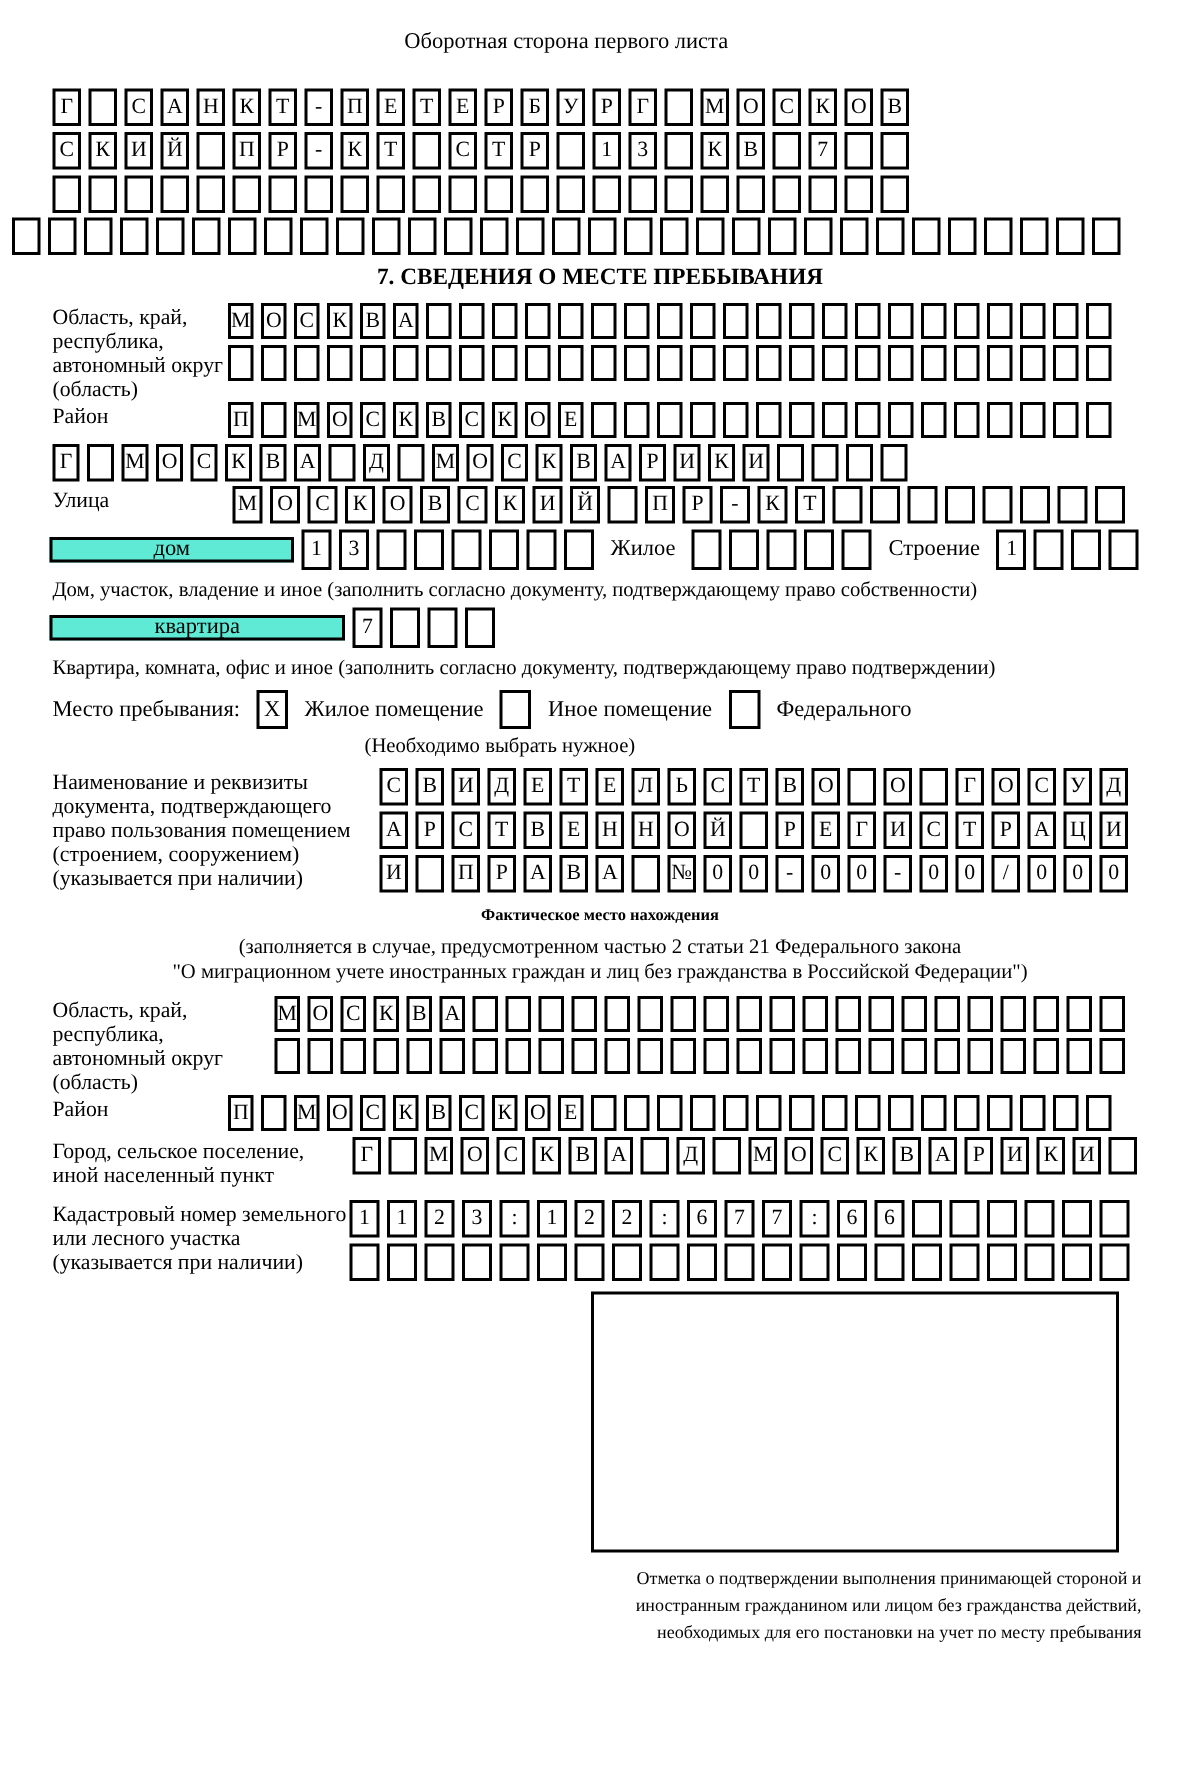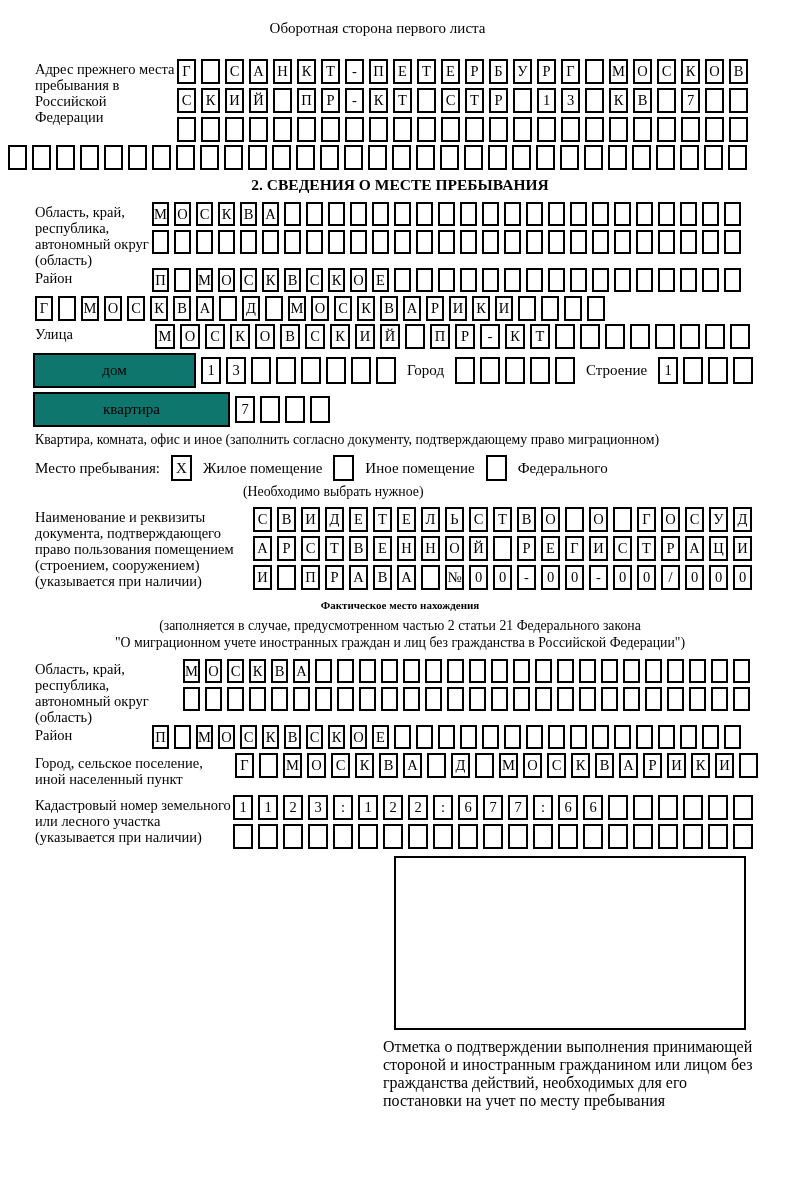--- a/index.html
+++ b/index.html
@@ -37,53 +37,52 @@
 
   .note{font-size:13.8px;line-height:17px;}
   .center{text-align:center;}
   .mt5{margin-top:5px}.mt4{margin-top:4px}.mt3{margin-top:3px}
   .mt6{margin-top:6px}.mt8{margin-top:8px}
 
   .sec-title{margin-top:6px;text-align:center;font-weight:bold;font-size:15.5px;}
 
   .house-row{display:flex;align-items:center;margin:4px 0 0 33px;gap:5px;}
   .wide-box{
-    box-sizing:border-box;border:2px solid #000;background:#0f766e;
-    height:35px;display:flex;align-items:center;justify-content:center;
+    box-sizing:border-box;border:2px solid #000;background:#5eead4;
+    height:17px;display:flex;align-items:center;justify-content:center;
     font-size:15px;flex-shrink:0;
   }
   .dom-box{width:163px;}
   .kv-box{width:197px;}
   .inline-lab{font-size:15px;margin:0 6px;flex-shrink:0;}
   .note-left{margin:4px 0 0 35px;}
 
   .stay-row{display:flex;align-items:center;margin:7px 0 0 35px;gap:11px;font-size:15px;}
   .checkbox{
     box-sizing:border-box;width:21px;height:26px;border:2px solid #000;
     display:inline-flex;align-items:center;justify-content:center;
     font-size:15px;flex-shrink:0;background:#fff;
   }
   .stay-note{margin:2px 0 0 243px;}
 
   .doc-field{margin-top:7px;}
 
   .actual-title{margin-top:9px;text-align:center;font-weight:bold;font-size:11px;}
 
   .stamp-box{box-sizing:border-box;margin:7px 0 0 394px;width:352px;height:174px;border:2px solid #000;background:#fff;}
-  .stamp-note{margin:8px 0 0 383px;width:378px;text-align:left;font-size:16px;line-height:18px;}
+  .stamp-note{margin:8px 0 0 383px;width:378px;text-align:right;font-size:12px;line-height:18px;}
 </style>
 </head>
 <body>
 
 <div>
 
   <div class="page-header">Оборотная сторона первого листа</div>
 
   <div class="prev-block">
-    <div class="flabel w142">Адрес прежнего места пребывания в Российской Федерации</div>
     <div class="cellcol">
       <div class="cellrow cw19">
           <span class="cell">Г</span>
           <span class="cell"></span>
           <span class="cell">С</span>
           <span class="cell">А</span>
           <span class="cell">Н</span>
           <span class="cell">К</span>
           <span class="cell">Т</span>
           <span class="cell">-</span>
@@ -185,21 +184,21 @@
       <span class="cell"></span>
       <span class="cell"></span>
       <span class="cell"></span>
       <span class="cell"></span>
       <span class="cell"></span>
       <span class="cell"></span>
       <span class="cell"></span>
       <span class="cell"></span>
     </div>
 
-  <div class="sec-title">2. СВЕДЕНИЯ О МЕСТЕ ПРЕБЫВАНИЯ</div>
+  <div class="sec-title">7. СВЕДЕНИЯ О МЕСТЕ ПРЕБЫВАНИЯ</div>
 
   <div class="field mt8">
     <div class="flabel w117">Область, край, республика, автономный округ (область)</div>
     <div class="cellcol">
       <div class="cellrow cw17">
           <span class="cell">М</span>
           <span class="cell">О</span>
           <span class="cell">С</span>
           <span class="cell">К</span>
           <span class="cell">В</span>
@@ -356,47 +355,48 @@
     <div class="cellrow cw20 ch27">
         <span class="cell">1</span>
         <span class="cell">3</span>
         <span class="cell"></span>
         <span class="cell"></span>
         <span class="cell"></span>
         <span class="cell"></span>
         <span class="cell"></span>
         <span class="cell"></span>
       </div>
-    <span class="inline-lab">Город</span>
+    <span class="inline-lab">Жилое</span>
     <div class="cellrow cw20 ch27">
         <span class="cell"></span>
         <span class="cell"></span>
         <span class="cell"></span>
         <span class="cell"></span>
         <span class="cell"></span>
       </div>
     <span class="inline-lab">Строение</span>
     <div class="cellrow cw20 ch27">
         <span class="cell">1</span>
         <span class="cell"></span>
         <span class="cell"></span>
         <span class="cell"></span>
       </div>
   </div>
+  <div class="note note-left">Дом, участок, владение и иное (заполнить согласно документу, подтверждающему право собственности)</div>
 
   <div class="house-row">
     <div class="wide-box kv-box">квартира</div>
     <div class="cellrow cw20 ch27">
         <span class="cell">7</span>
         <span class="cell"></span>
         <span class="cell"></span>
         <span class="cell"></span>
       </div>
   </div>
-  <div class="note note-left">Квартира, комната, офис и иное (заполнить согласно документу, подтверждающему право миграционном)</div>
+  <div class="note note-left">Квартира, комната, офис и иное (заполнить согласно документу, подтверждающему право подтверждении)</div>
 
   <div class="stay-row">
     <span>Место пребывания:</span>
     <span class="checkbox">X</span>
     <span>Жилое помещение</span>
     <span class="checkbox"></span>
     <span>Иное помещение</span>
     <span class="checkbox"></span>
     <span>Федерального</span>
   </div>

